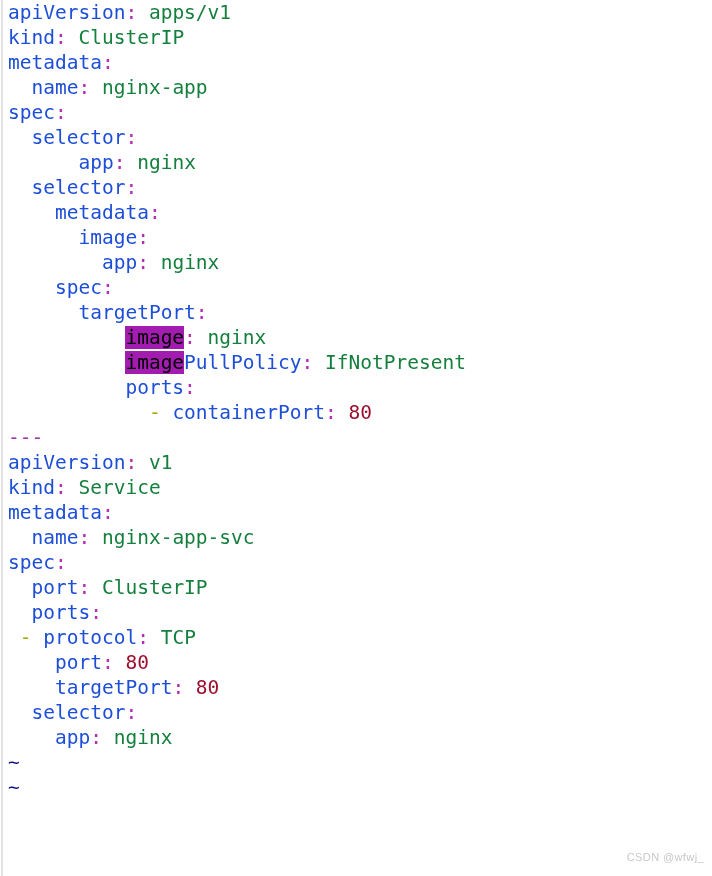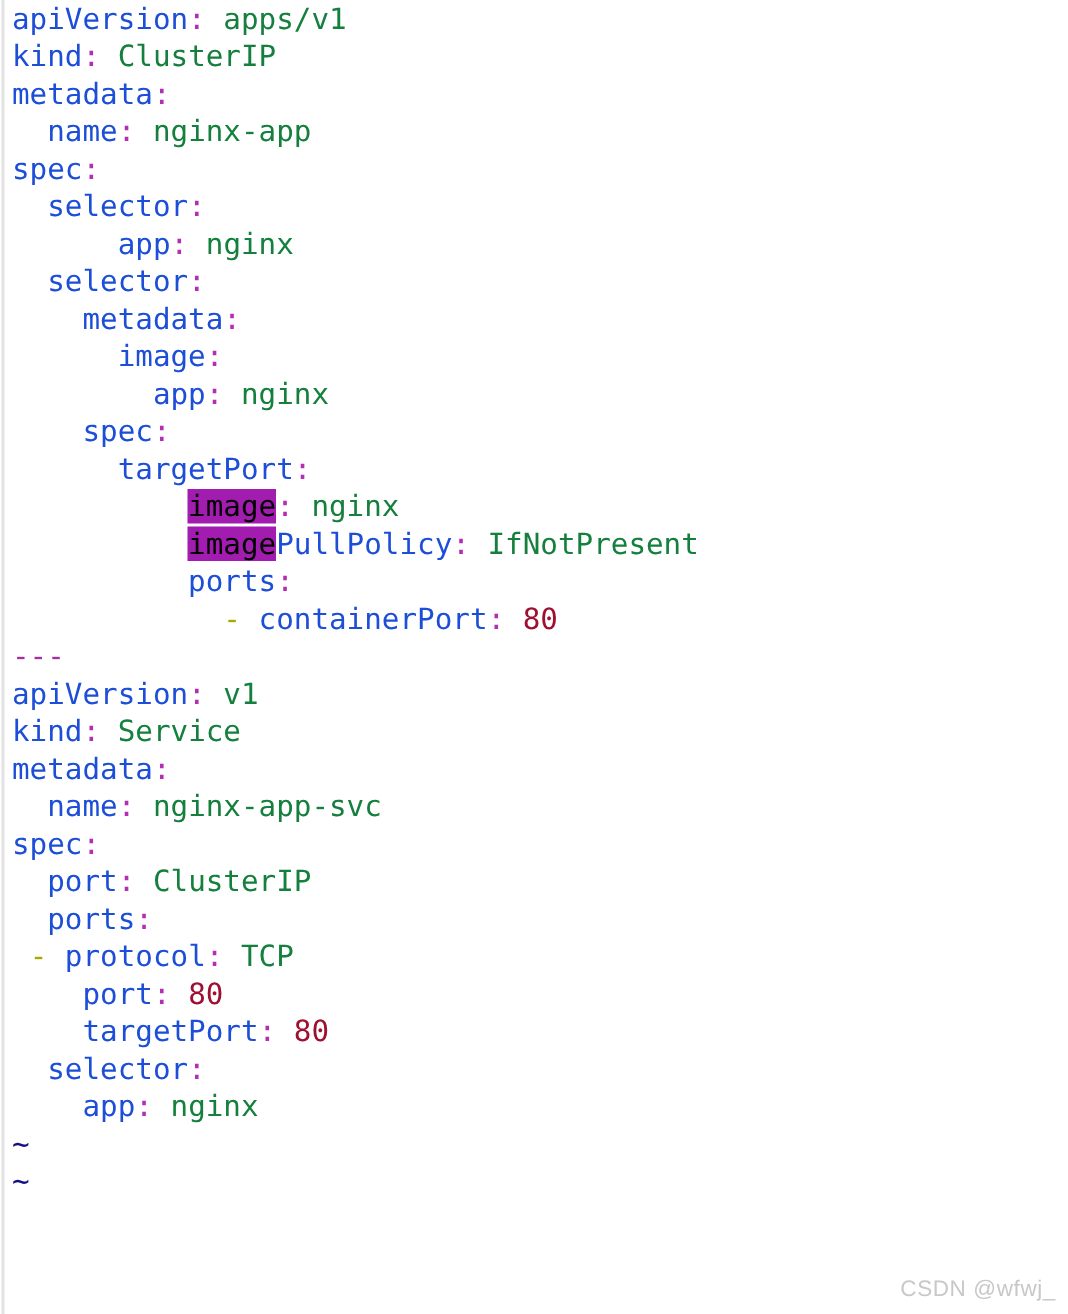--- a/index.html
+++ b/index.html
@@ -60,21 +60,21 @@
   .t-hl {
     background: #a21caf;
     color: #000000;
   }
 
   #watermark {
     position: absolute;
     right: 8px;
     top: 851px;
     font-family: "Liberation Sans", sans-serif;
-    font-size: 15px;
+    font-size: 11px;
     color: #c8c8c8;
     letter-spacing: 0.4px;
     white-space: pre;
   }
 </style>
 </head>
 <body>
 
 <div id="editor">
 

